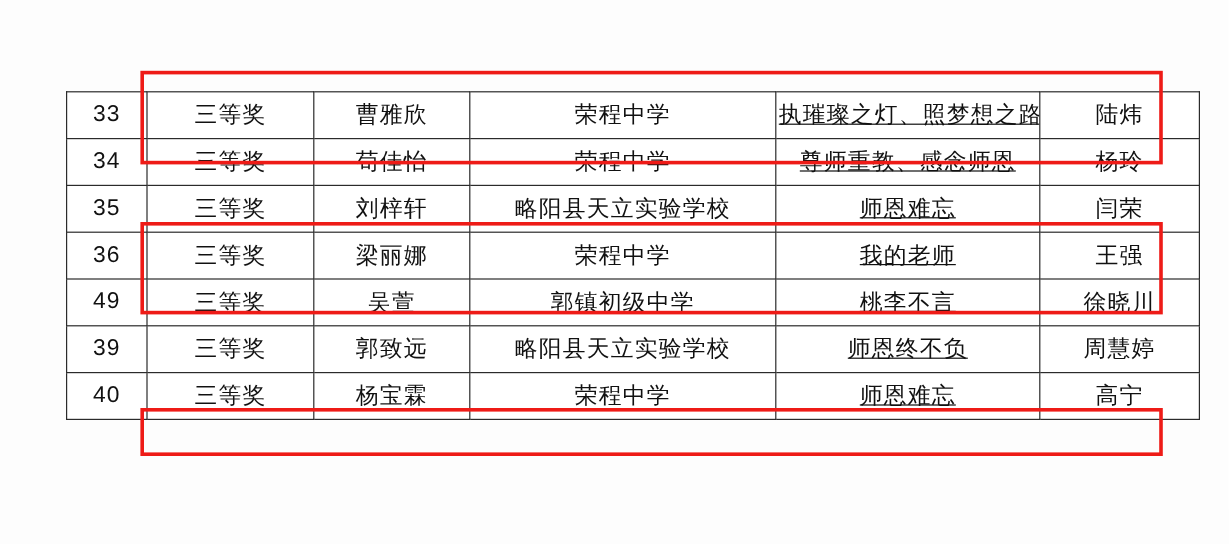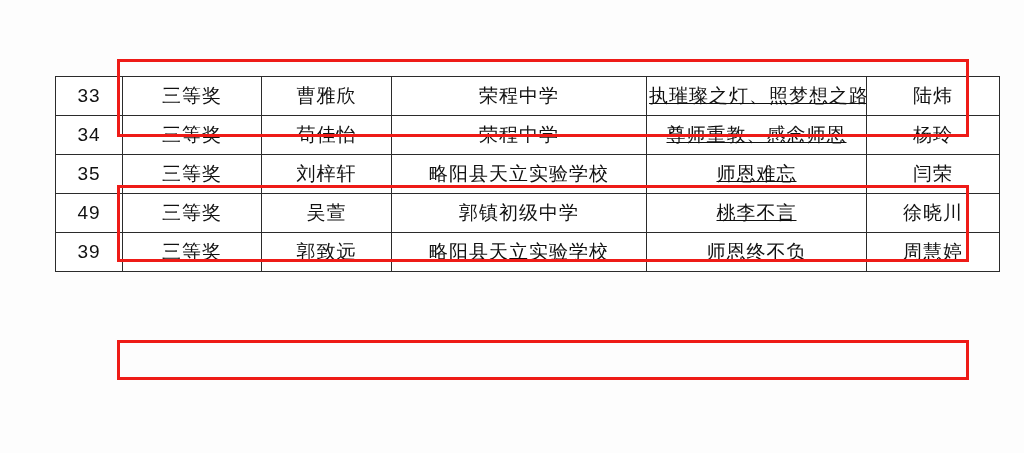--- a/index.html
+++ b/index.html
@@ -89,40 +89,56 @@
 
         <tr>
           <td class="col-no">35</td>
           <td class="col-award">三等奖</td>
           <td class="col-name">刘梓轩</td>
           <td class="col-school">略阳县天立实验学校</td>
           <td class="col-title">师恩难忘</td>
           <td class="col-teacher">闫荣</td>
         </tr>
 
+        <tr>
+          <td class="col-no">36</td>
+          <td class="col-award">三等奖</td>
+          <td class="col-name">梁丽娜</td>
+          <td class="col-school">荣程中学</td>
+          <td class="col-title">我的老师</td>
+          <td class="col-teacher">王强</td>
+        </tr>
 
 
         <tr>
           <td class="col-no">49</td>
           <td class="col-award">三等奖</td>
           <td class="col-name">吴萱</td>
           <td class="col-school">郭镇初级中学</td>
           <td class="col-title">桃李不言</td>
           <td class="col-teacher">徐晓川</td>
         </tr>
 
         <tr>
           <td class="col-no">39</td>
           <td class="col-award">三等奖</td>
           <td class="col-name">郭致远</td>
           <td class="col-school">略阳县天立实验学校</td>
           <td class="col-title">师恩终不负</td>
           <td class="col-teacher">周慧婷</td>
         </tr>
 
+        <tr>
+          <td class="col-no">40</td>
+          <td class="col-award">三等奖</td>
+          <td class="col-name">杨宝霖</td>
+          <td class="col-school">荣程中学</td>
+          <td class="col-title">师恩难忘</td>
+          <td class="col-teacher">高宁</td>
+        </tr>
 
       </tbody>
     </table>
   </div>
 
   <div class="hl" id="hl0" style="left: 117px; top: 59px; width: 852px; height: 78px; border-color: rgb(238, 27, 23);"></div>
   <div class="hl" id="hl1" style="left: 117px; top: 185px; width: 852px; height: 77px; border-color: rgb(238, 27, 23);"></div>
   <div class="hl" id="hl2" style="left: 117px; top: 340px; width: 852px; height: 40px; border-color: rgb(238, 27, 23);"></div>
 
 </div>

